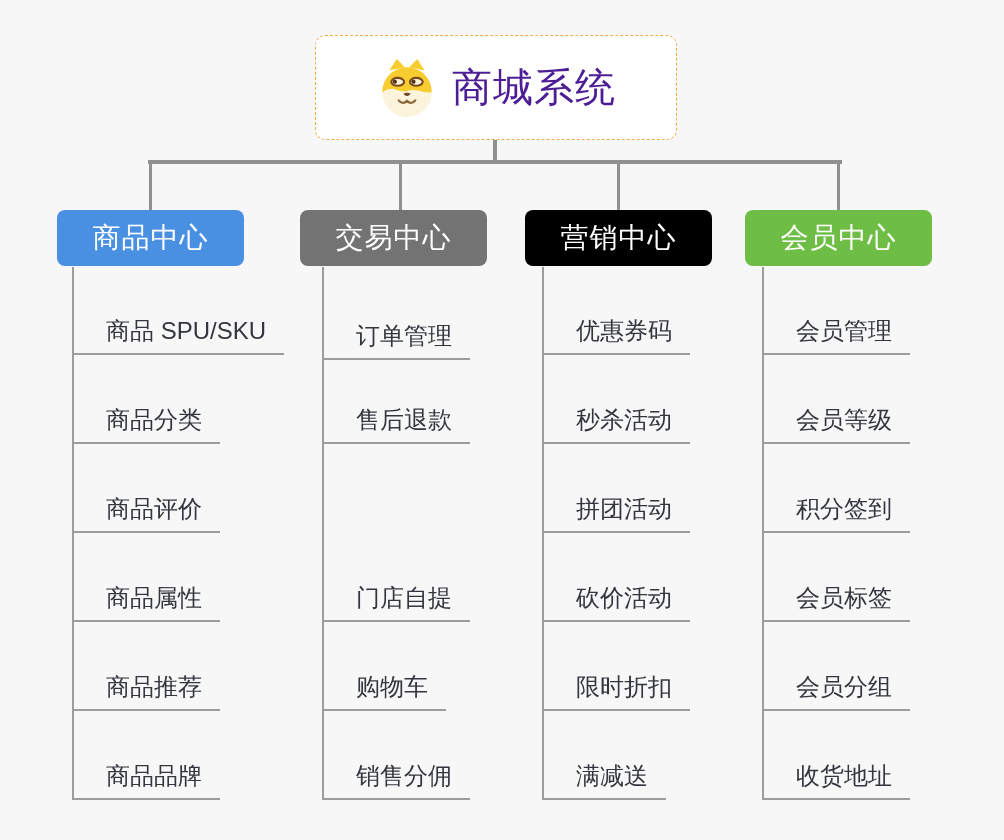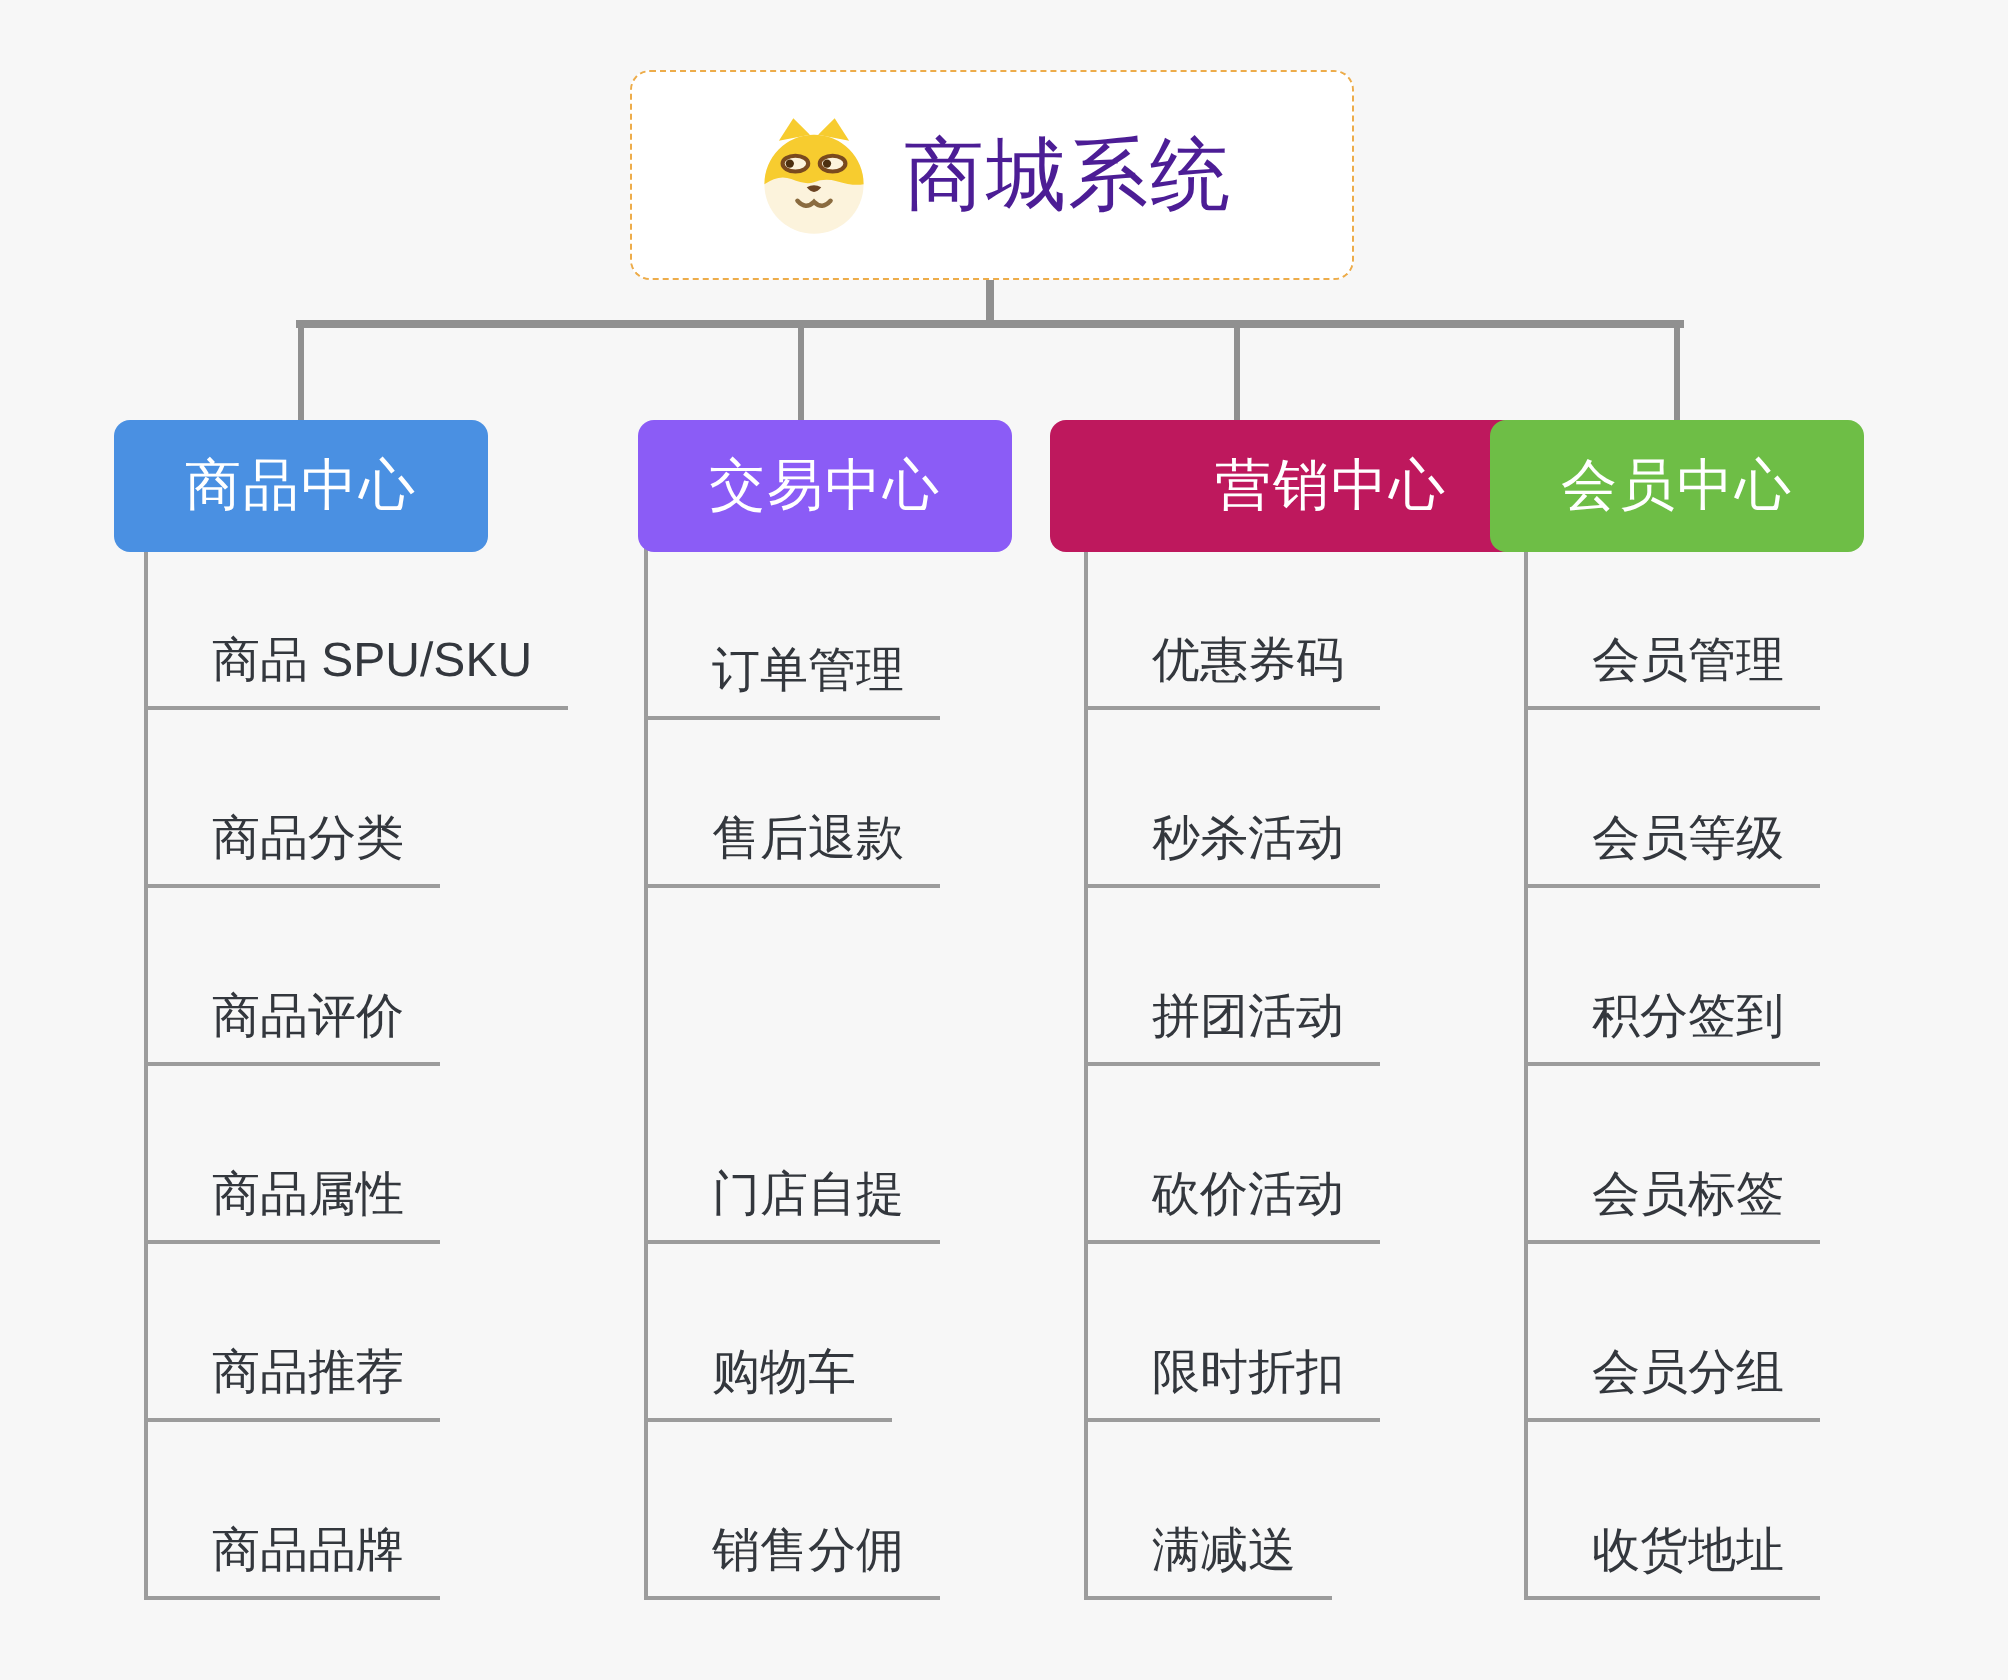--- a/index.html
+++ b/index.html
@@ -23,27 +23,27 @@
     position:absolute;left:315px;top:35px;width:362px;height:105px;
     background:#FFFFFF;border:1px dashed #EDAC4A;border-radius:10px;
     display:flex;align-items:center;justify-content:center;gap:14px;
     box-sizing:border-box;
   }
   .root-title{font-size:40px;color:#4c1d95;letter-spacing:1px;}
   .doge{width:62px;height:62px;display:inline-block;}
 
   
   .branch{
-    position:absolute;top:210px;width:187px;height:66px;border-radius:8px;
+    position:absolute;top:210px;width:187px;height:56px;border-radius:8px;
     display:flex;align-items:center;justify-content:center;
     color:#FFFFFF;font-size:28px;letter-spacing:1px;
   }
   .b0{left:57px;background:#4A90E2;}
-  .b1{left:319px;background:#8b5cf6;}
-  .b2{left:525px;background:#be185d;padding-left:47px;}
+  .b1{left:300px;background:#737373;}
+  .b2{left:525px;background:#000000;}
   .b3{left:745px;background:#6EBE46;text-align:right;}
 
   
   .item{
     position:absolute;
     font-size:24px;line-height:30px;color:#33373D;
     padding:0 18px 7px 34px;
     border-bottom:2px solid #9C9C9C;
     white-space:nowrap;
   }

